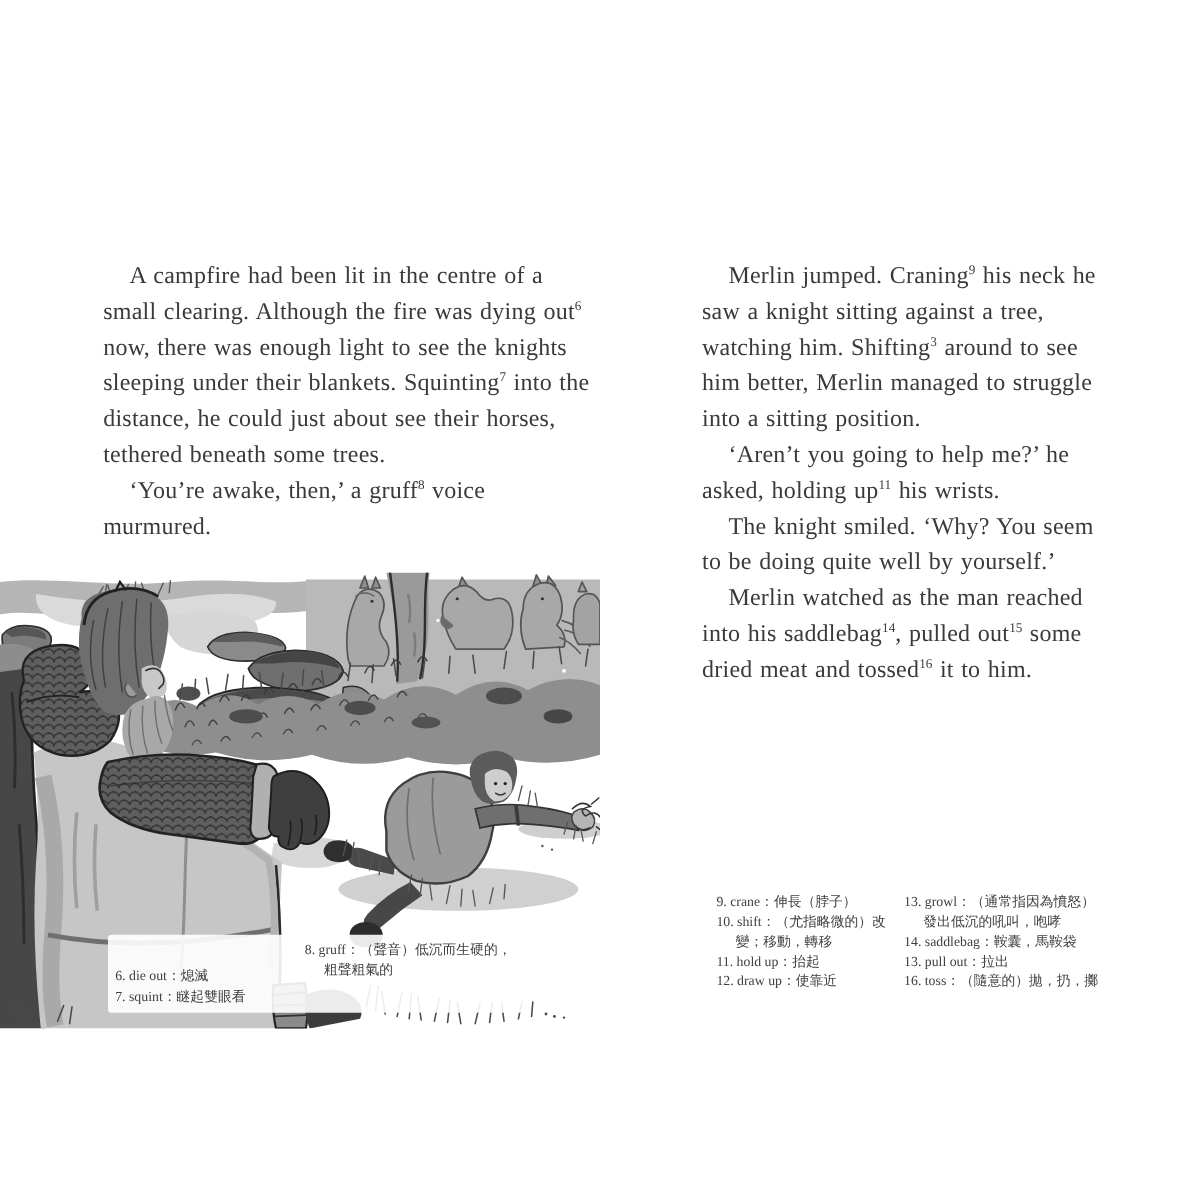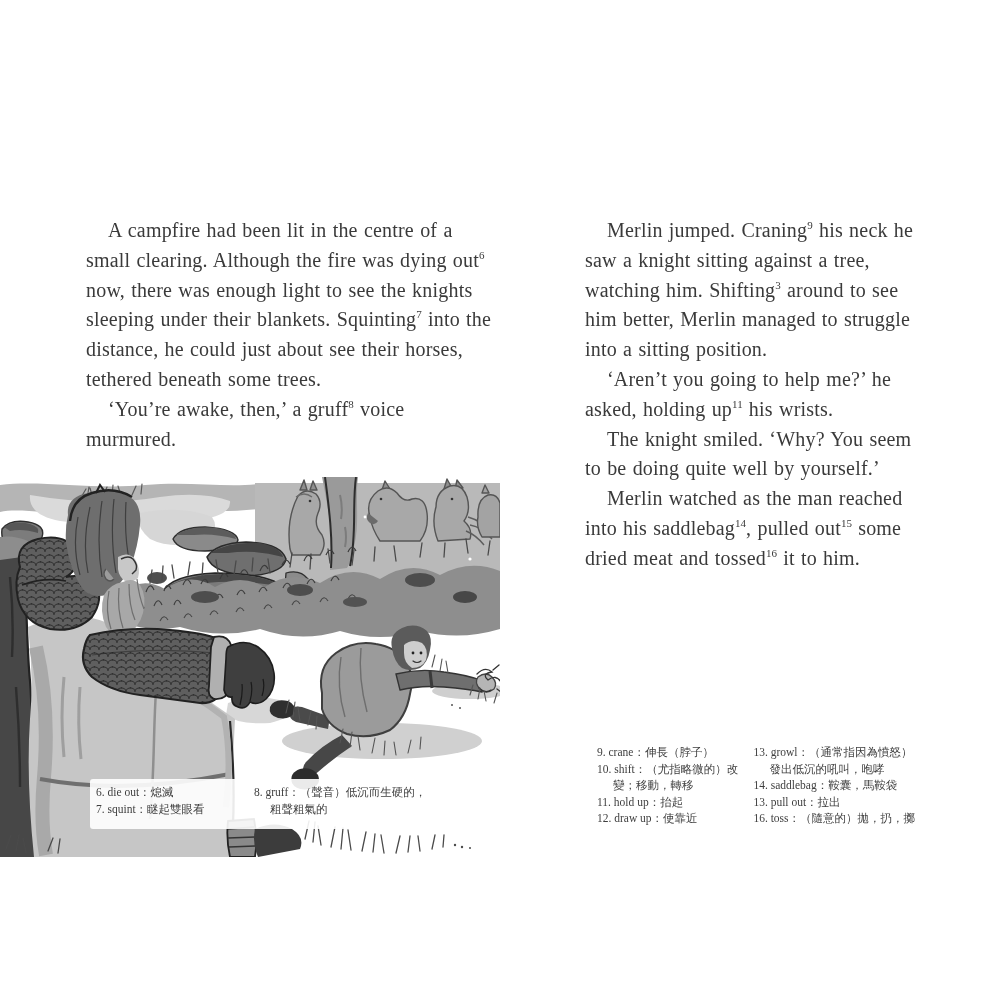--- a/index.html
+++ b/index.html
@@ -17,21 +17,21 @@
   .para.ind{text-indent:22px;}
   .para sup{font-size:11px;line-height:0;vertical-align:super;letter-spacing:0;}
   
   .fn-line{font-size:11.5px;line-height:16.5px;color:#3e3e3e;
            padding-left:16px;text-indent:-16px;letter-spacing:0;}
   .fn-box-left{
     position:absolute;left:90px;top:779px;width:348px;min-height:50px;
     background:rgba(255,255,255,.9);border-radius:3px;
     display:flex;gap:10px;padding:5px 6px;box-sizing:border-box;z-index:5;
   }
-  .fn-box-left .col1{width:148px;}
+  .fn-box-left .col1{width:148px;margin-top:22px;}
   .fn-box-left .col2{width:176px;}
   .fn-right{position:absolute;left:597px;top:744px;width:322px;display:flex;gap:12px;}
   .fn-right .col1{width:150px;}
   .fn-right .col2{width:172px;}
   
   .illustration{position:absolute;left:0;top:477px;width:500px;height:380px;}
   .illustration svg{display:block;width:500px;height:380px;}
 </style>
 </head>
 <body>

